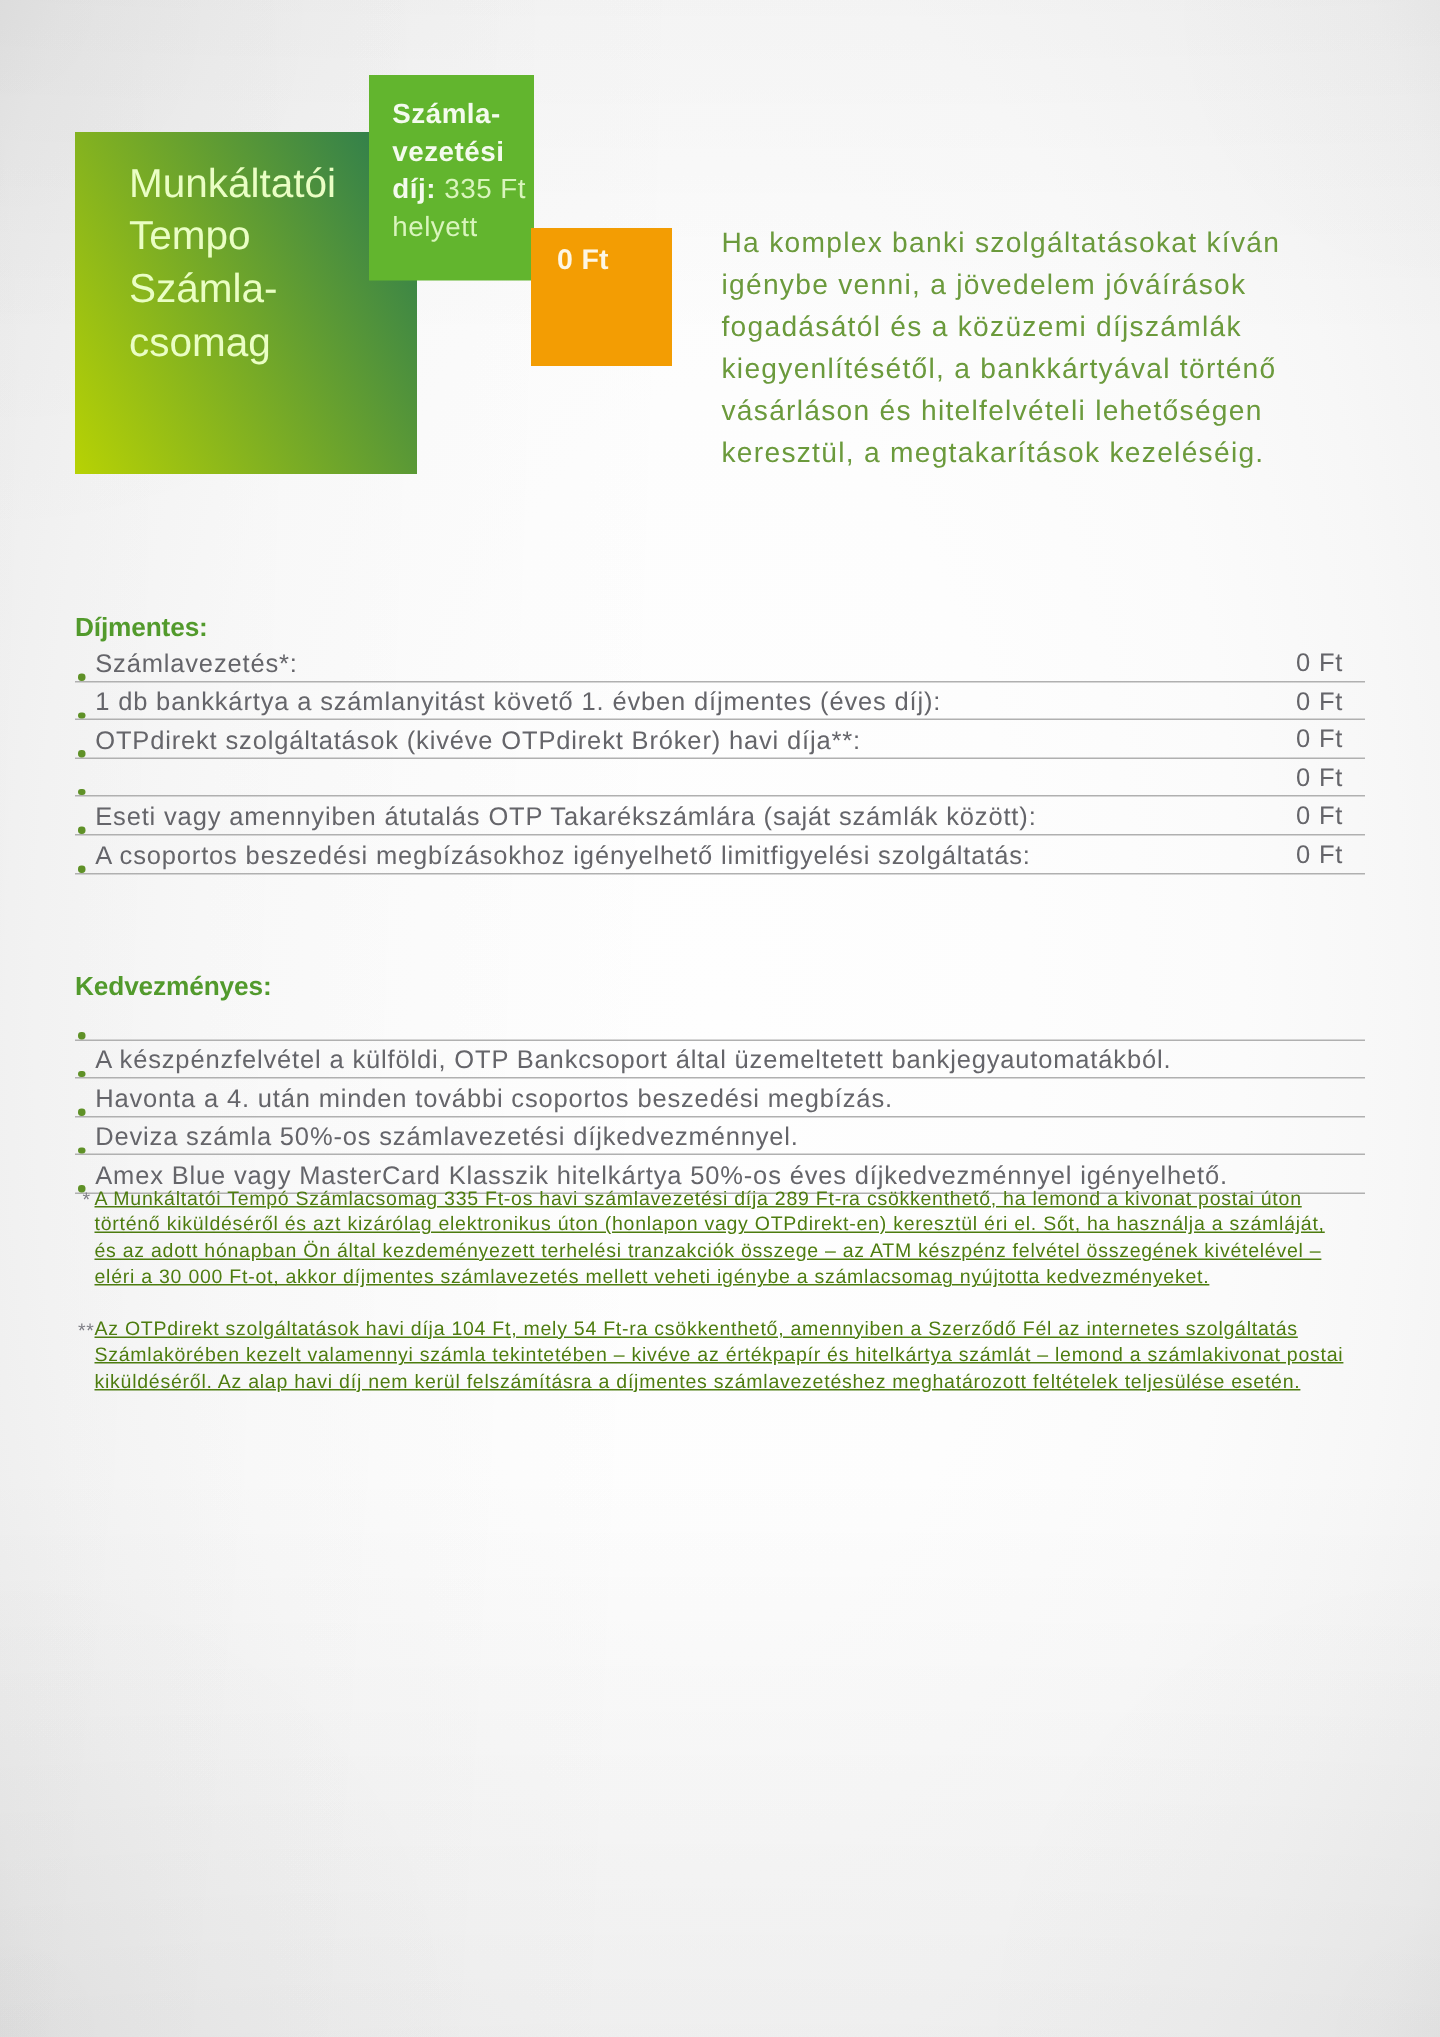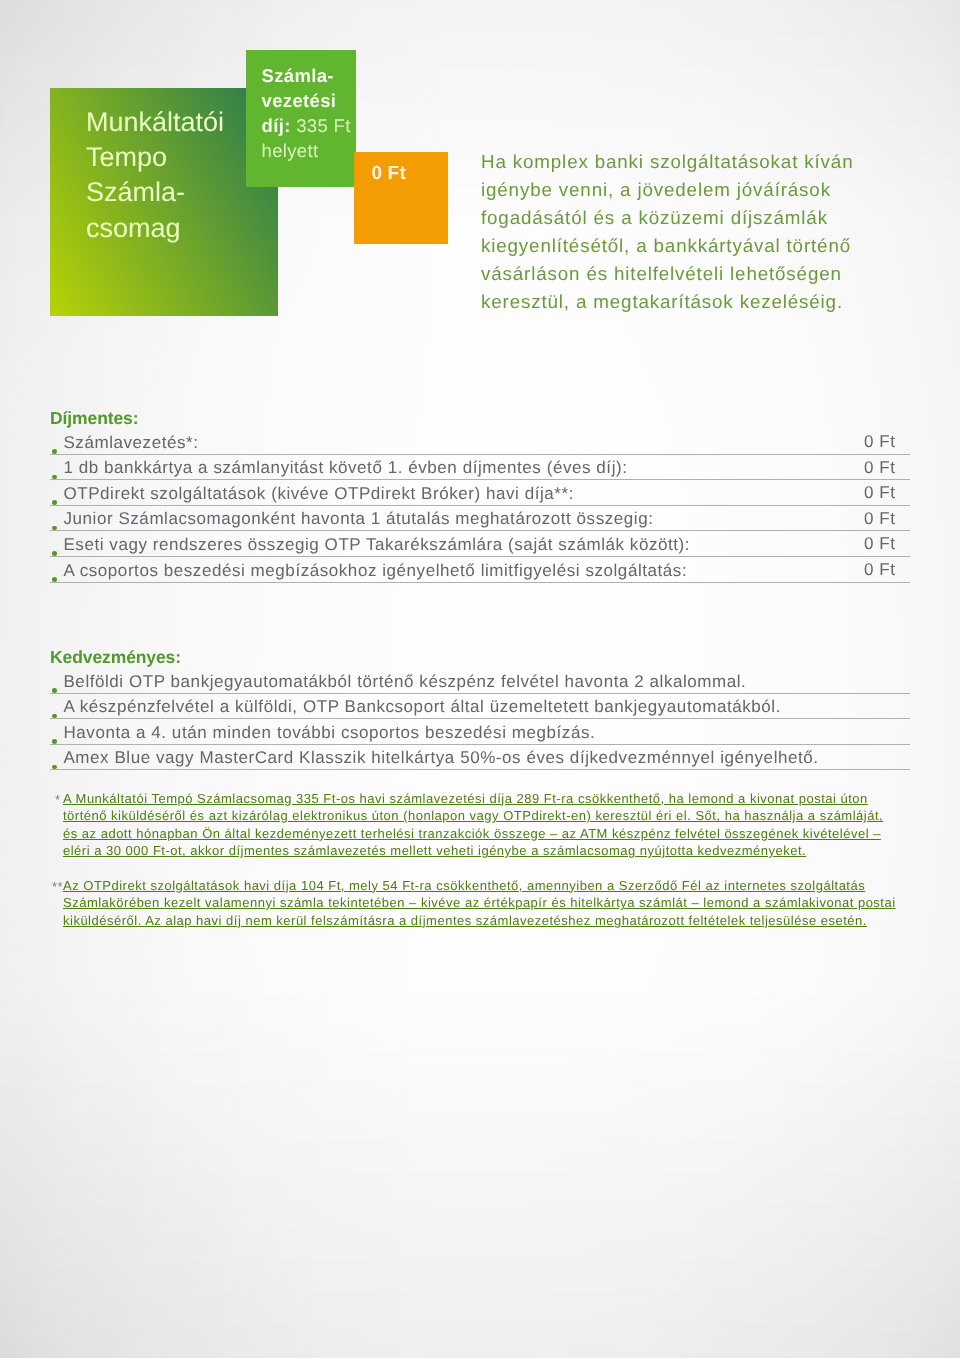--- a/index.html
+++ b/index.html
@@ -141,50 +141,52 @@
           <span class="row-label">1 db bankkártya a számlanyitást követő 1. évben díjmentes (éves díj):</span>
           <span class="row-value">0 Ft</span>
         </div>
         <div class="row">
           <span class="bullet"></span>
           <span class="row-label">OTPdirekt szolgáltatások (kivéve OTPdirekt Bróker) havi díja**:</span>
           <span class="row-value">0 Ft</span>
         </div>
         <div class="row">
           <span class="bullet"></span>
-          <span class="row-label">Junior Számlacsomagonként havonta 1 átutalás meghatározott összegig:</span>
-          <span class="row-value">0 Ft</span>
-        </div>
-        <div class="row">
-          <span class="bullet"></span>
-          <span class="row-label">Eseti vagy rendszeres összegig OTP Takarékszámlára (saját számlák között):</span>
+          <span class="row-value">0 Ft</span>
+        </div>
+        <div class="row">
+          <span class="bullet"></span>
+          <span class="row-label">Eseti vagy amennyiben átutalás OTP Takarékszámlára (saját számlák között):</span>
           <span class="row-value">0 Ft</span>
         </div>
         <div class="row">
           <span class="bullet"></span>
           <span class="row-label">A csoportos beszedési megbízásokhoz igényelhető limitfigyelési szolgáltatás:</span>
           <span class="row-value">0 Ft</span>
         </div>
       </div>
   </div>
 
   <div class="section section-discount">
     <div class="sec-heading">Kedvezményes:</div>
     <div class="rows">
         <div class="row">
           <span class="bullet"></span>
-          <span class="row-label">Belföldi OTP bankjegyautomatákból történő készpénz felvétel havonta 2 alkalommal.</span>
         </div>
         <div class="row">
           <span class="bullet"></span>
           <span class="row-label">A készpénzfelvétel a külföldi, OTP Bankcsoport által üzemeltetett bankjegyautomatákból.</span>
         </div>
         <div class="row">
           <span class="bullet"></span>
           <span class="row-label">Havonta a 4. után minden további csoportos beszedési megbízás.</span>
+        </div>
+        <div class="row">
+          <span class="bullet"></span>
+          <span class="row-label">Deviza számla 50%-os számlavezetési díjkedvezménnyel.</span>
         </div>
         <div class="row">
           <span class="bullet"></span>
           <span class="row-label">Amex Blue vagy MasterCard Klasszik hitelkártya 50%-os éves díjkedvezménnyel igényelhető.</span>
         </div>
       </div>
   </div>
 
   <div class="notes">
       <div class="note">

